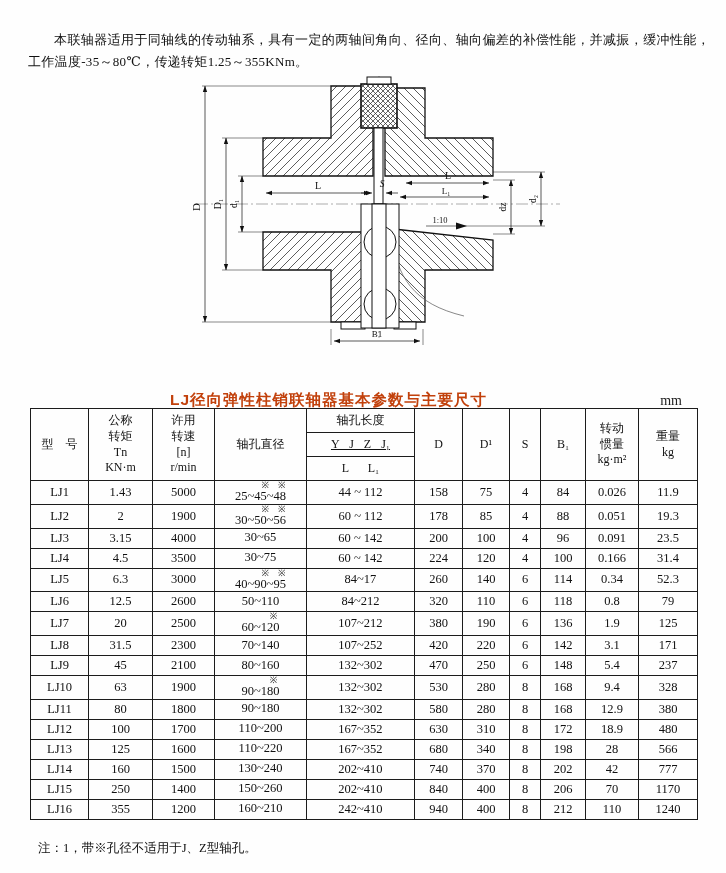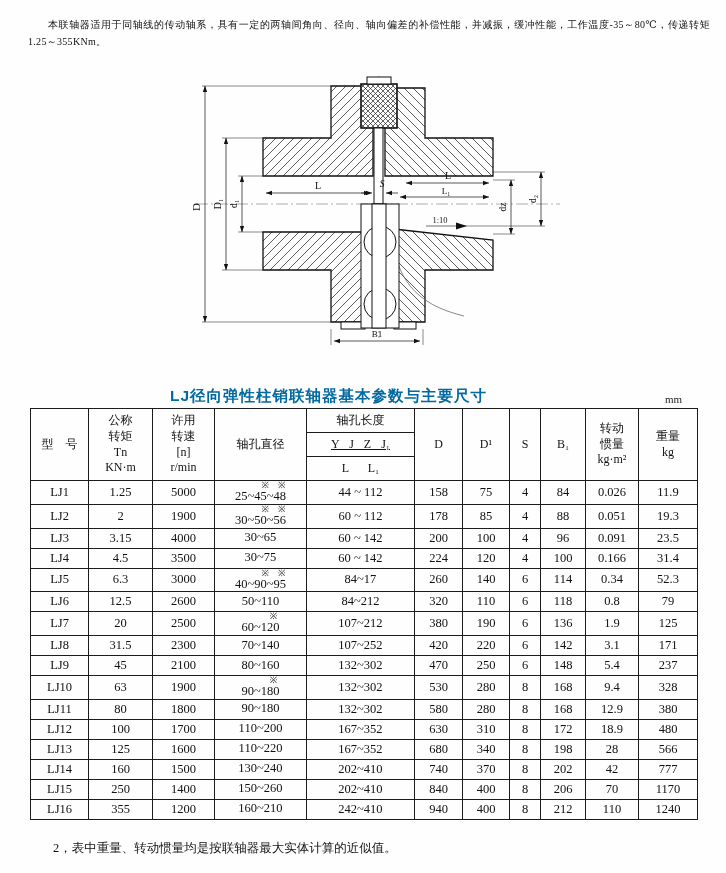--- a/index.html
+++ b/index.html
@@ -2,34 +2,34 @@
 <html><head>
 <meta charset="utf-8">
 <style>
   html,body{margin:0;padding:0;}
   body{
     width:726px;height:873px;background:#fefefe;color:#111;
     font-family:"Liberation Serif","DejaVu Serif",serif;
     position:relative;overflow:hidden;
   }
   .intro{
-    position:absolute;left:28px;top:6px;width:682px;
-    font-size:10px;line-height:1.7;text-align:justify;text-indent:2em;
+    position:absolute;left:28px;top:16px;width:682px;
+    font-size:13px;line-height:1.7;text-align:justify;text-indent:2em;
     letter-spacing:.3px;
   }
   .drawing-wrap{position:absolute;left:158px;top:76px;width:430px;height:286px;}
   .title-row{
     position:absolute;left:170px;top:360px;width:512px;
     display:flex;justify-content:space-between;align-items:flex-end;
   }
   .table-title{
     font-family:"Liberation Sans","DejaVu Sans",sans-serif;
-    font-size:15.5px;font-weight:700;letter-spacing:1px;color:#0369a1;
-  }
-  .unit-label{font-size:11px;color:#222;padding-bottom:2px;margin-top:33px;}
+    font-size:15.5px;font-weight:700;letter-spacing:1px;color:#c2410c;
+  }
+  .unit-label{font-size:14px;color:#222;padding-bottom:2px;margin-top:33px;}
   table.params{
     position:absolute;left:30px;top:408px;width:667px;
     border-collapse:collapse;table-layout:fixed;
     font-size:12.5px;
   }
   table.params td,table.params th{
     border:1px solid #1c1c1c;text-align:center;vertical-align:middle;
     padding:0;font-weight:normal;overflow:hidden;
   }
   table.params{border:1.5px solid #000;}
@@ -173,21 +173,21 @@
     <tr style="height:24px">
       <th class="hdr sub-yjz">Y J Z J₁</th>
     </tr>
     <tr style="height:24px">
       <th class="hdr sub-ll">L L₁</th>
     </tr>
   </thead>
   <tbody>
       <tr>
         <td>LJ1</td>
-        <td>1.25</td>
+        <td>1.43</td>
         <td>5000</td>
         <td>
           <div class="marks">※　※</div>
           <div class="val">25~45~48</div>
         </td>
         <td>44 ~ 112</td>
         <td>158</td>
         <td>75</td>
         <td>4</td>
         <td>84</td>
@@ -420,14 +420,14 @@
         <td>400</td>
         <td>8</td>
         <td>212</td>
         <td>110</td>
         <td>1240</td>
       </tr>
     </tbody>
 </table>
 
 <div class="notes">
-  <div class="n2">2，表中重量、转动惯量均是按联轴器最大实体计算的近似值。</div>
+  <div class="n1">注：1，带※孔径不适用于J、Z型轴孔。</div>
 </div>
 
 </body></html>

